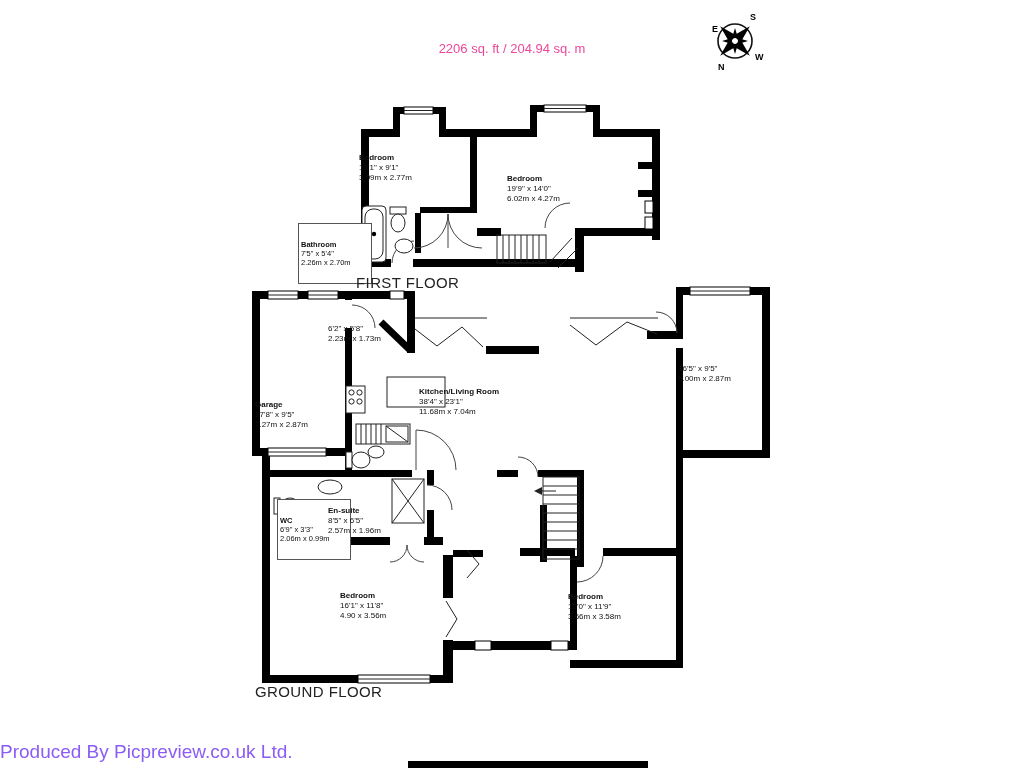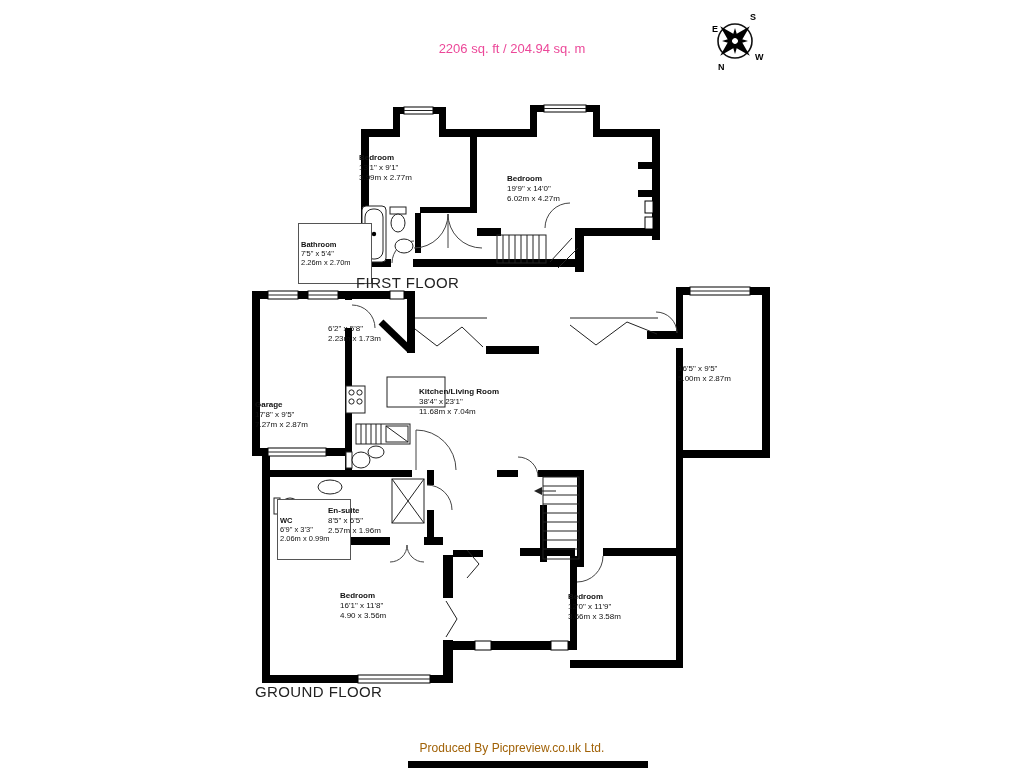--- a/index.html
+++ b/index.html
@@ -7,21 +7,21 @@
         font-family:"Liberation Sans",sans-serif;color:#1a1a1a;}
   .hdr{position:absolute;left:0;right:0;text-align:center;}
   .hdr-title{top:3px;font-size:17px;font-weight:bold;color:#3a2a2a;}
   .hdr-sub{top:24px;font-size:13px;color:#222;}
   .hdr-area{top:41px;font-size:13px;color:#ec4899;}
   .plan-svg{position:absolute;left:0;top:0;width:1024px;height:768px;}
   .roomlbl{position:absolute;text-align:left;font-size:8px;line-height:10px;color:#111;}
   .roomlbl .rname{font-weight:bold;}
   .boxlbl{background:#fff;border:1px solid #555;padding:16px 2px;font-size:7.5px;line-height:9px;}
   .floorlbl{position:absolute;font-size:15px;letter-spacing:.4px;color:#222;}
-  .footer{position:absolute;left:0;right:0;top:741px;text-align:center;font-size:12px;color:#a16207;}
+  .footer{position:absolute;left:0;right:0;top:741px;font-size:19px;color:#8b5cf6;}
   .botbar{position:absolute;left:408px;top:761px;width:240px;height:7px;background:#000;}
   .wall{fill:#000;}
   .thin{stroke:#222;stroke-width:1;fill:none;}
   .arc{stroke:#444;stroke-width:1;fill:none;}
   .fix{stroke:#222;stroke-width:1;fill:#fff;}
   .win{fill:#fff;stroke:#000;stroke-width:1;}
 </style>
 </head>
 <body>
 

